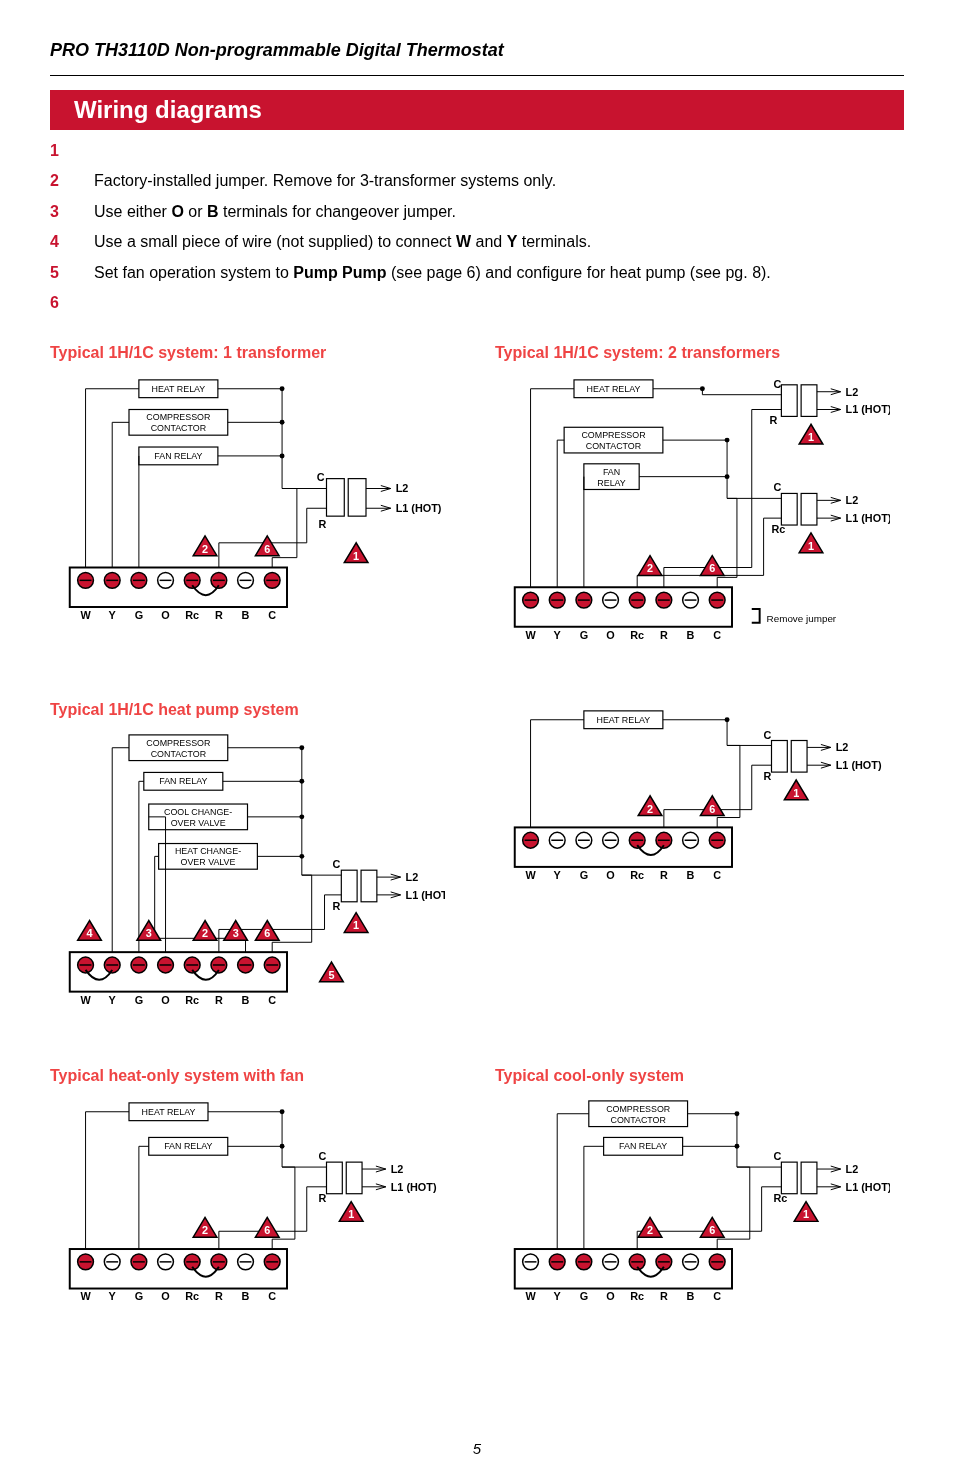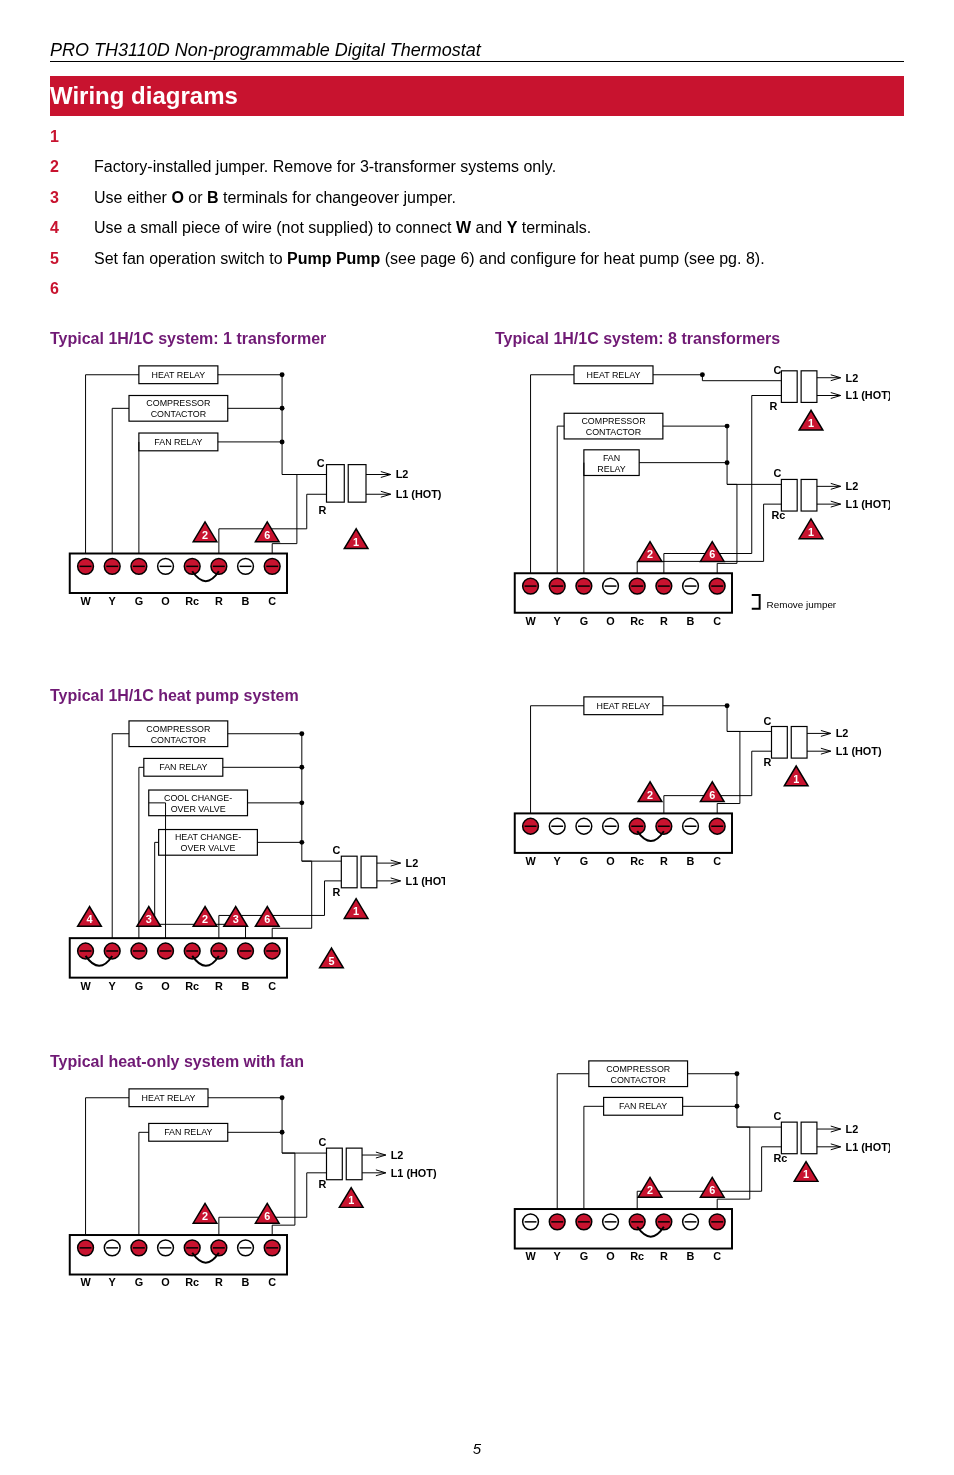--- a/index.html
+++ b/index.html
@@ -1,25 +1,25 @@
 <!DOCTYPE html>
 <html><head>
 <meta charset="utf-8">
 <style>
   html,body{margin:0;padding:0;font-family:Arial,Helvetica,sans-serif;color:#000;background:#fff}
   .page{width:954px;min-height:1475px;margin:0 auto;padding:40px 50px;box-sizing:border-box;position:relative}
-  .hdr{font-weight:normal;font-style:italic;font-size:18px;border-bottom:1px solid #000;padding-bottom:0;margin-bottom:14px}
-  .banner{background:#c8132f;color:#fff;font-size:24px;font-weight:bold;padding:6px 0;margin-bottom:10px}
+  .hdr{font-weight:bold;font-style:italic;font-size:18px;border-bottom:1px solid #000;padding-bottom:14px;margin-bottom:14px}
+  .banner{background:#c8132f;color:#fff;font-size:24px;font-weight:bold;padding:6px 24px;margin-bottom:10px}
   ol.notes{list-style:none;margin:0 0 30px 0;padding:0}
   ol.notes li{display:flex;gap:30px;margin:8px 0;font-size:16px;line-height:1.4}
   ol.notes .num{color:#c8132f;font-weight:bold;min-width:14px}
   .b{font-weight:bold}
   .grid{display:flex;flex-wrap:wrap;gap:30px 50px}
   .cell{width:395px;margin-bottom:20px}
-  .subh{color:#701a75;font-weight:bold;font-size:16px;margin-bottom:8px}
+  .subh{color:#ef4444;font-weight:bold;font-size:16px;margin-bottom:8px}
   .pg{position:absolute;bottom:18px;left:0;right:0;text-align:center;font-style:italic;font-size:15px}
   
   .wd text{font-family:Arial,Helvetica,sans-serif}
   .wd .st{stroke:#000;fill:none}
   .wd .thick{stroke-width:2}
   .wd .termbox{fill:#fff;stroke:#000;stroke-width:2}
   .wd .dot{fill:#000}
   .wd .screw-used{fill:#c8132f;stroke:#000;stroke-width:1.5}
   .wd .screw-unused{fill:#fff;stroke:#000;stroke-width:1.5}
   .wd .slot{stroke:#000;stroke-width:1.5}
@@ -54,21 +54,21 @@
       </li>
     <li>
         <span class="num">4</span>
         <span>
           <span>Use a small piece of wire (not supplied) to connect </span><span class="b">W</span><span> and </span><span class="b">Y</span><span> terminals.</span>
         </span>
       </li>
     <li>
         <span class="num">5</span>
         <span>
-          <span>Set fan operation switch to </span><span class="b">Pump Pump</span><span> (see page 6) and configure for heat pump (see pg. 8).</span>
+          <span>Set fan operation system to </span><span class="b">Pump Pump</span><span> (see page 6) and configure for heat pump (see pg. 8).</span>
         </span>
       </li>
     <li>
         <span class="num">6</span>
       </li>
   </ol>
 
   <div class="grid">
 
     <div class="cell">
@@ -152,21 +152,21 @@
             <text class="callout-txt" x="157" y="185" text-anchor="middle">2</text>
           </g>
         <g>
             <polygon class="callout-fill" points="220,168 208,188 232,188"></polygon>
             <text class="callout-txt" x="220" y="185" text-anchor="middle">6</text>
           </g>
       </svg>
     </div>
 
     <div class="cell">
-      <div class="subh">Typical 1H/1C system: 8 transformers</div>
+      <div class="subh">Typical 1H/1C system: 2 transformers</div>
       <svg class="wd" viewBox="0 0 400 280">
         <rect class="termbox" x="20" y="220" width="220" height="40"></rect>
         <g>
           <circle class="screw-used" cx="36" cy="233" r="8"></circle>
             <line class="slot" x1="30" y1="233" x2="42" y2="233"></line>
           <circle class="screw-used" cx="63" cy="233" r="8"></circle>
             <line class="slot" x1="57" y1="233" x2="69" y2="233"></line>
           <circle class="screw-used" cx="90" cy="233" r="8"></circle>
             <line class="slot" x1="84" y1="233" x2="96" y2="233"></line>
           <circle class="screw-unused" cx="117" cy="233" r="8"></circle>
@@ -491,20 +491,21 @@
             <text class="callout-txt" x="157" y="143" text-anchor="middle">2</text>
           </g>
         <g>
             <polygon class="callout-fill" points="220,126 208,146 232,146"></polygon>
             <text class="callout-txt" x="220" y="143" text-anchor="middle">6</text>
           </g>
       </svg>
     </div>
 
     <div class="cell">
+      <div class="subh">Typical cool-only system</div>
       <svg class="wd" viewBox="0 0 400 220">
         <rect class="termbox" x="20" y="158" width="220" height="40"></rect>
         <g>
           <circle class="screw-unused" cx="36" cy="171" r="8"></circle>
             <line class="slot" x1="30" y1="171" x2="42" y2="171"></line>
           <circle class="screw-used" cx="63" cy="171" r="8"></circle>
             <line class="slot" x1="57" y1="171" x2="69" y2="171"></line>
           <circle class="screw-used" cx="90" cy="171" r="8"></circle>
             <line class="slot" x1="84" y1="171" x2="96" y2="171"></line>
           <circle class="screw-unused" cx="117" cy="171" r="8"></circle>

